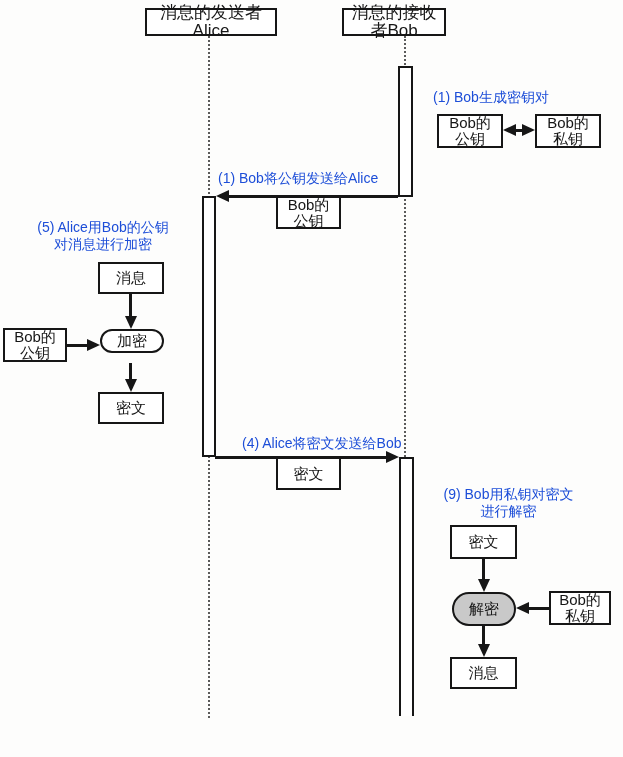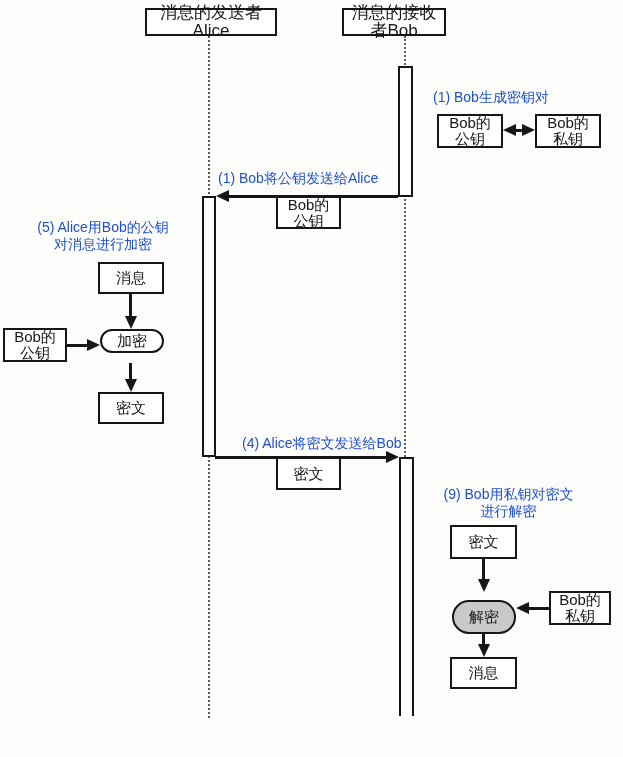--- a/index.html
+++ b/index.html
@@ -104,21 +104,21 @@
   </div>
   <div class="box" style="left:276px; top:457px; width:65px; height:33px;">密文</div>
 
   <div class="label center" style="left:440px; top:486px; width:137px;">(9) Bob用私钥对密文
 进行解密</div>
   <div class="box" style="left:450px; top:525px; width:67px; height:34px;">密文</div>
   <div>
     <div class="shaft-v" style="left:482px; top:559px; height:22px;"></div>
     <div class="ah down" style="left:478px; top:579px;"></div>
   </div>
-  <div class="box stadium gray-fill" style="left:452px; top:592px; width:64px; height:34px;margin-top:8px;">解密</div>
+  <div class="box stadium gray-fill" style="left:452px; top:592px; width:64px; height:34px;">解密</div>
   <div class="box" style="left:549px; top:591px; width:62px; height:34px;">Bob的
 私钥</div>
   <div>
     <div class="shaft-h" style="left:527px; top:607px; width:22px;"></div>
     <div class="ah left" style="left:516px; top:602px;"></div>
   </div>
   <div>
     <div class="shaft-v" style="left:482px; top:626px; height:20px;"></div>
     <div class="ah down" style="left:478px; top:644px;"></div>
   </div>

